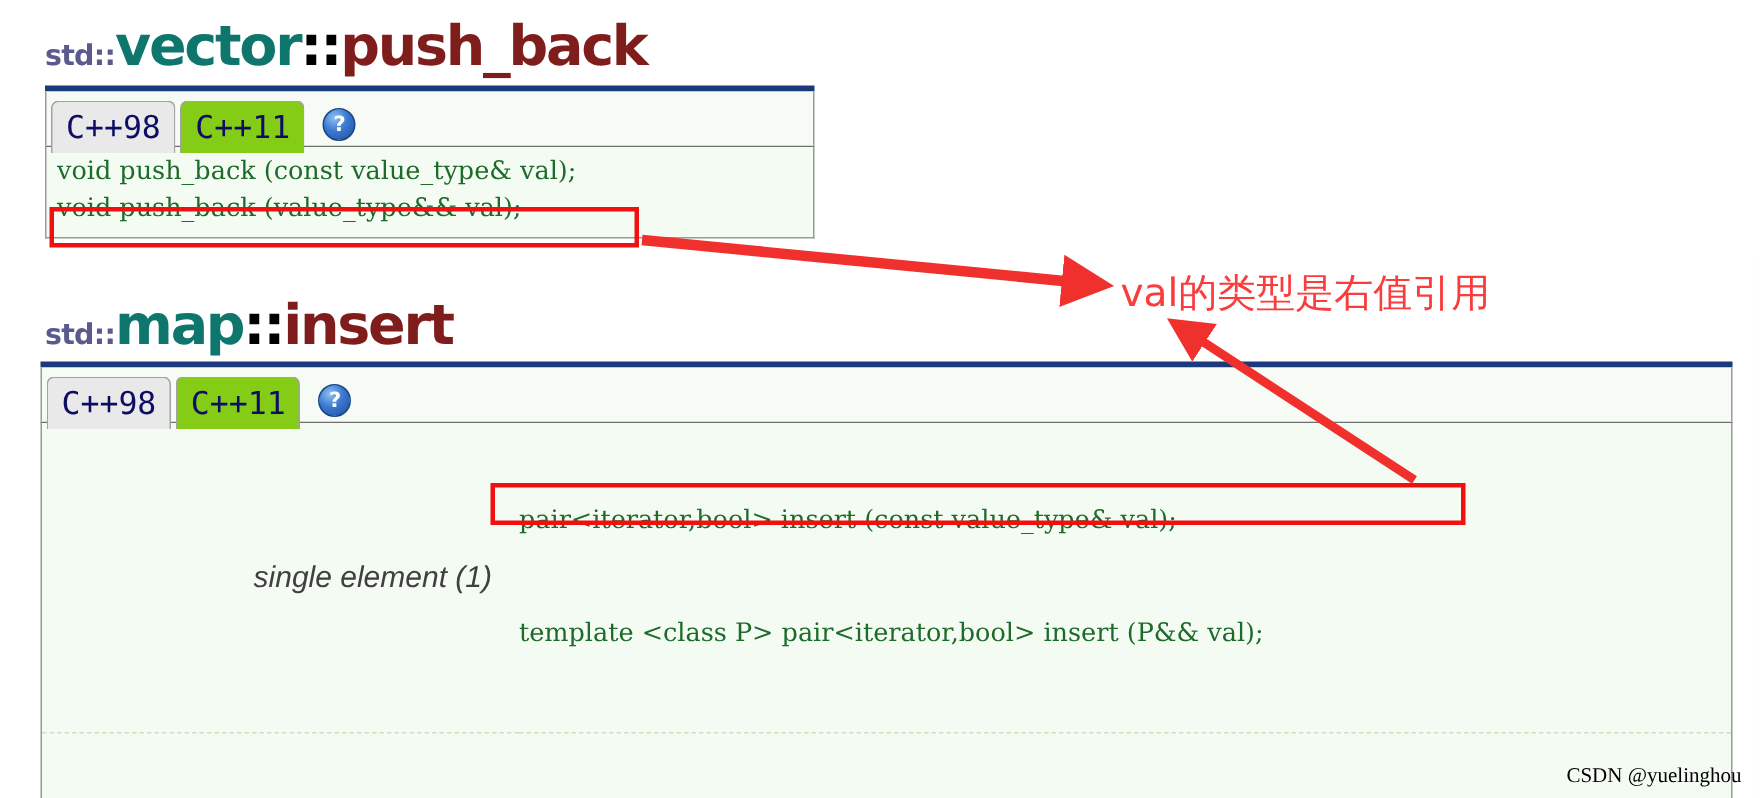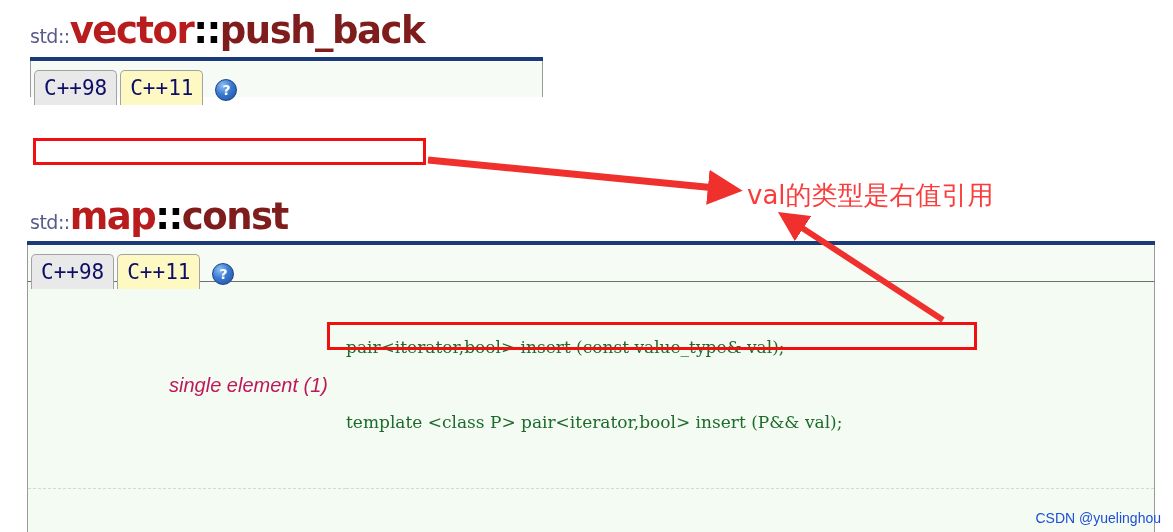--- a/index.html
+++ b/index.html
@@ -16,32 +16,32 @@
   }
 
   
   .sec-title {
     position: absolute;
     white-space: nowrap;
     line-height: 1;
   }
   .sec-title .ns {
     font-family: "DejaVu Sans", sans-serif;
-    font-weight: normal;
+    font-weight: bold;
     font-size: 19px;
     color: #5a5a8c;
     letter-spacing: -0.5px;
     vertical-align: baseline;
     text-align: right;
   }
   .sec-title .cls {
     font-family: "DejaVu Sans", sans-serif;
     font-weight: bold;
     font-size: 37px;
-    color: #b91c1c;
+    color: #0f766e;
     letter-spacing: -1.5px;
     vertical-align: baseline;
   }
   .sec-title .sep {
     font-family: "DejaVu Sans", sans-serif;
     font-weight: bold;
     font-size: 37px;
     color: #000000;
     letter-spacing: -1.5px;
   }
@@ -65,40 +65,40 @@
     width: 100%;
   }
   .tabstrip {
     position: relative;
     height: 36px;
     background: #f6fbf5;
     border-left: 1px solid #9a9a9a;
     border-right: 1px solid #9a9a9a;
     box-sizing: border-box;
     display: flex;
-    align-items: center;
+    align-items: flex-start;
     padding-left: 3px;
-    padding-top: 16px;
+    padding-top: 6px;
   }
   .tab {
     box-sizing: border-box;
     font-family: "DejaVu Sans Mono", monospace;
     font-size: 21px;
     color: #0d0d66;
     padding: 2px 9px 2px 9px;
     border: 1px solid #a3a3a3;
     border-bottom: none;
     border-radius: 5px 5px 0 0;
     height: 35px;
     line-height: 30px;
     margin-right: 3px;
     background: #e9e9e9;
   }
   .tab.active {
-    background: #fef9c3;
+    background: #84cc16;
   }
   .help-icon {
     width: 22px;
     height: 22px;
     border-radius: 50%;
     margin-left: 9px;
     margin-top: 5px;
     background: radial-gradient(circle at 35% 28%, #8fc0f2 0%, #3b79d0 45%, #1d4f9e 100%);
     border: 1px solid #1b4586;
     color: #ffffff;
@@ -136,21 +136,21 @@
   .sigtable tr + tr td {
     border-top: 1px dashed #c9e2c2;
   }
   .lbl-cell {
     width: 300px;
     text-align: right;
     padding-right: 18px !important;
     font-family: "Liberation Sans", sans-serif;
     font-style: italic;
     font-size: 20px;
-    color: #be185d;
+    color: #404040;
     white-space: nowrap;
   }
   .sig-cell {
     font-family: "DejaVu Serif", serif;
     font-size: 17px;
     color: #1d6b2a;
     white-space: pre;
     line-height: 25px;
     padding: 3px 0 3px 0 !important;
   }
@@ -180,46 +180,50 @@
     font-size: 26px;
     color: #fa3c3c;
     white-space: nowrap;
   }
 
   
   .watermark {
     position: absolute;
     right: 12px;
     bottom: 6px;
-    font-family: Liberation Sans, sans-serif;
+    font-family: Liberation Serif, serif;
     font-size: 14px;
-    color: #1d4ed8;
+    color: #000000;
     white-space: nowrap;
   }
 </style>
 </head>
 <body>
 
 <div class="sec-title" style="left:30px; top:12px;">
   <span class="ns">std::</span><span class="cls">vector</span><span class="sep">::</span><span class="mem">push_back</span>
 </div>
 
 <div class="panel" style="left:30px; top:57px; width:513px;">
   <div class="topbar"></div>
   <div class="tabstrip">
     <div class="tab">C++98</div>
     <div class="tab active">C++11</div>
     <div class="help-icon">?</div>
   </div>
+  <div class="codebox" style="padding:4px 0 6px 0;">
+    <div class="codeline">void push_back (const value_type&amp; val);</div>
+    <div class="codeline">void push_back (value_type&amp;&amp; val);</div>
+  </div>
 </div>
 
 <div class="redbox" style="left:33px; top:138px; width:393px; height:27px;"></div>
 
 <div class="sec-title" style="left:30px; top:198px;">
-  <span class="ns">std::</span><span class="cls">map</span><span class="sep">::</span><span class="mem">const</span>
+  <span class="ns">std::</span><span class="cls">map</span><span class="sep">::</span><span class="mem">insert</span>
 </div>
 
 <div class="panel" style="left:27px; top:241px; width:1128px;">
   <div class="topbar"></div>
   <div class="tabstrip">
     <div class="tab">C++98</div>
     <div class="tab active">C++11</div>
     <div class="help-icon">?</div>
   </div>
   <div class="codebox">

